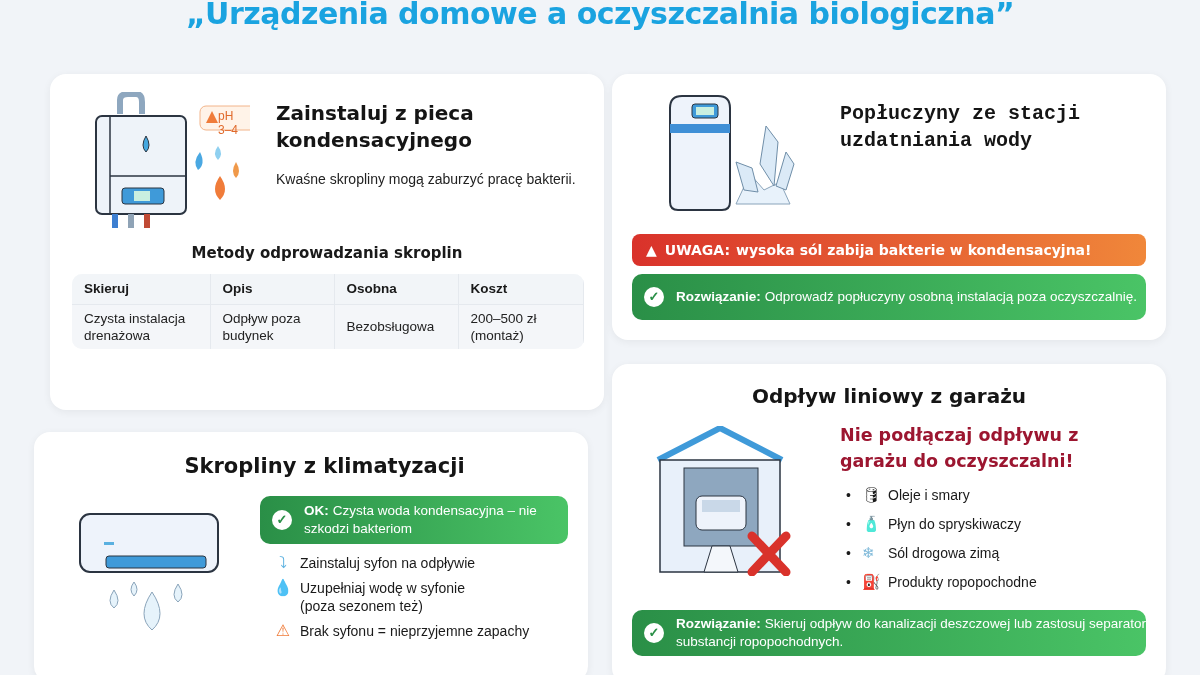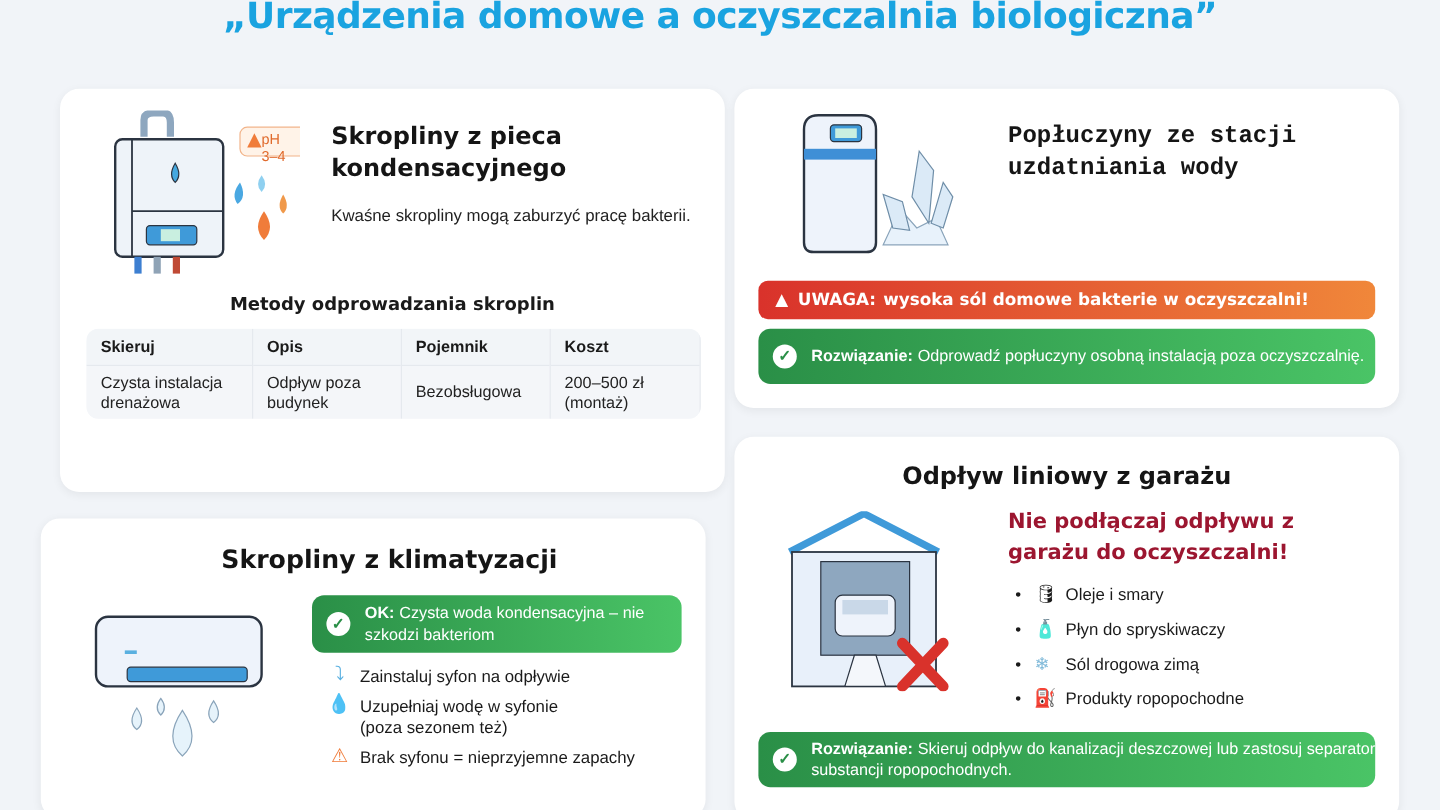--- a/index.html
+++ b/index.html
@@ -85,29 +85,29 @@
         <rect x="54" y="122" width="6" height="14" fill="#c04a35"></rect>
       <rect x="110" y="14" width="66" height="24" rx="6" fill="#fff3e8" stroke="#f2b48a"></rect>
       <path d="M122 19 L128 31 H116Z" fill="#f07c3a"></path>
       <path d="M110 60 Q102 70 108 78 Q116 72 110 60Z" fill="#4aa8e2"></path>
       <path d="M128 54 Q122 62 128 68 Q134 62 128 54Z" fill="#8fd0f0"></path>
       <path d="M130 84 Q120 98 130 108 Q140 98 130 84Z" fill="#f07c3a"></path>
       <path d="M146 70 Q140 80 146 86 Q152 80 146 70Z" fill="#f0994a"></path>
     </svg>
     <span style="position:absolute;left:128px;top:17px;font-size:12px;color:#e06a2c;">pH 3–4</span>
   </div>
-  <div class="h2">Skropliny z pieca kondensacyjnego</div>
+  <div class="h2">Zainstaluj z pieca kondensacyjnego</div>
   <div class="desc">Kwaśne skropliny mogą zaburzyć pracę bakterii.</div>
   <div class="tbl-title">Metody odprowadzania skroplin</div>
   <table>
     <thead>
       <tr>
         <th style="width:138px">Skieruj</th>
         <th style="width:124px">Opis</th>
-        <th style="width:124px">Pojemnik</th>
+        <th style="width:124px">Osobna</th>
         <th>Koszt</th>
       </tr>
     </thead>
     <tbody>
       <tr>
         <td>Czysta instalacja drenażowa</td>
         <td>Odpływ poza budynek</td>
         <td>Bezobsługowa</td>
         <td>200–500 zł (montaż)</td>
       </tr>
@@ -158,21 +158,21 @@
       <path d="M72 110 L86 80 L100 96 L116 88 L126 110Z" fill="#e8f2fb" stroke="#8aa4ba"></path>
       <path d="M96 70 L102 32 L114 48 L110 92Z" fill="#dbeaf7" stroke="#6f8ea8"></path>
       <path d="M80 96 L72 68 L88 74 L94 98Z" fill="#dbeaf7" stroke="#6f8ea8"></path>
       <path d="M112 92 L122 58 L130 70 L122 96Z" fill="#dbeaf7" stroke="#6f8ea8"></path>
     </svg>
   </div>
   <div class="h2">Popłuczyny ze stacji uzdatniania wody</div>
   <div class="warn-box">
     <span style="margin-right:8px;">▲</span>
     <span style="margin-right:6px;">UWAGA:</span>
-    <span>wysoka sól domowe bakterie w oczyszczalni!</span>
+    <span>wysoka sól zabija bakterie w kondensacyjna!</span>
   </div>
   <div class="ok-box">
     <span class="check">✓</span>
     <span><b class="lbl">Rozwiązanie:</b><span>Odprowadź popłuczyny osobną instalacją poza oczyszczalnię.</span></span>
   </div>
 </div>
 
 <div class="card" id="c4">
   <div class="h2">Odpływ liniowy z garażu</div>
   <div style="position:absolute;left:44px;top:62px;">

